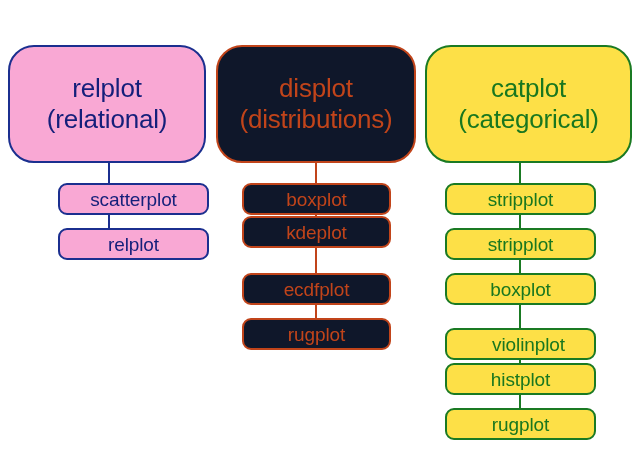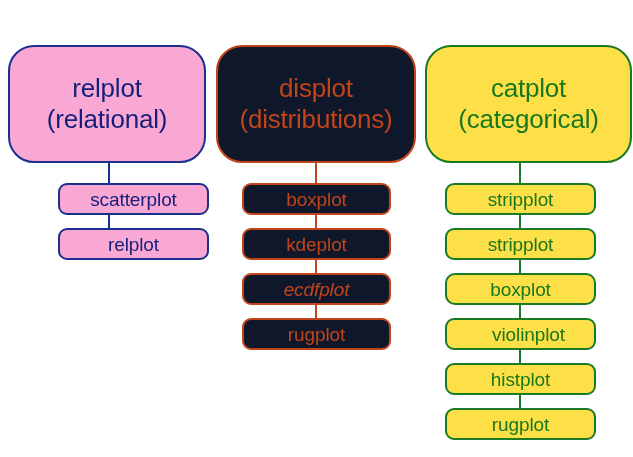--- a/index.html
+++ b/index.html
@@ -132,24 +132,24 @@
     </div>
     <div class="column col-1 theme-orange">
       <div class="connector" style="top: 163px; height: 171px;"></div>
       <div class="root-box">
         <span class="root-label">displot
 (distributions)</span>
       </div>
       <div class="child-box" style="top: 183px;">
         <span class="child-label">boxplot</span>
       </div>
-      <div class="child-box" style="top: 228px;">
+      <div class="child-box" style="top: 216px;">
         <span class="child-label">kdeplot</span>
       </div>
-      <div class="child-box" style="top: 273px; font-style: italic;">
+      <div class="child-box" style="top: 273px;">
         <span class="child-label">ecdfplot</span>
       </div>
       <div class="child-box" style="top: 318px;">
         <span class="child-label">rugplot</span>
       </div>
     </div>
     <div class="column col-2 theme-green">
       <div class="connector" style="top: 163px; height: 261px;"></div>
       <div class="root-box">
         <span class="root-label">catplot
@@ -157,21 +157,21 @@
       </div>
       <div class="child-box" style="top: 183px;">
         <span class="child-label">stripplot</span>
       </div>
       <div class="child-box" style="top: 228px;">
         <span class="child-label">stripplot</span>
       </div>
       <div class="child-box" style="top: 273px; border-radius: 10px;">
         <span class="child-label">boxplot</span>
       </div>
-      <div class="child-box" style="top: 318px; padding-left: 16px;">
+      <div class="child-box" style="top: 328px; padding-left: 16px;">
         <span class="child-label">violinplot</span>
       </div>
       <div class="child-box" style="top: 363px;">
         <span class="child-label">histplot</span>
       </div>
       <div class="child-box" style="top: 408px;">
         <span class="child-label">rugplot</span>
       </div>
     </div>
   </div>

